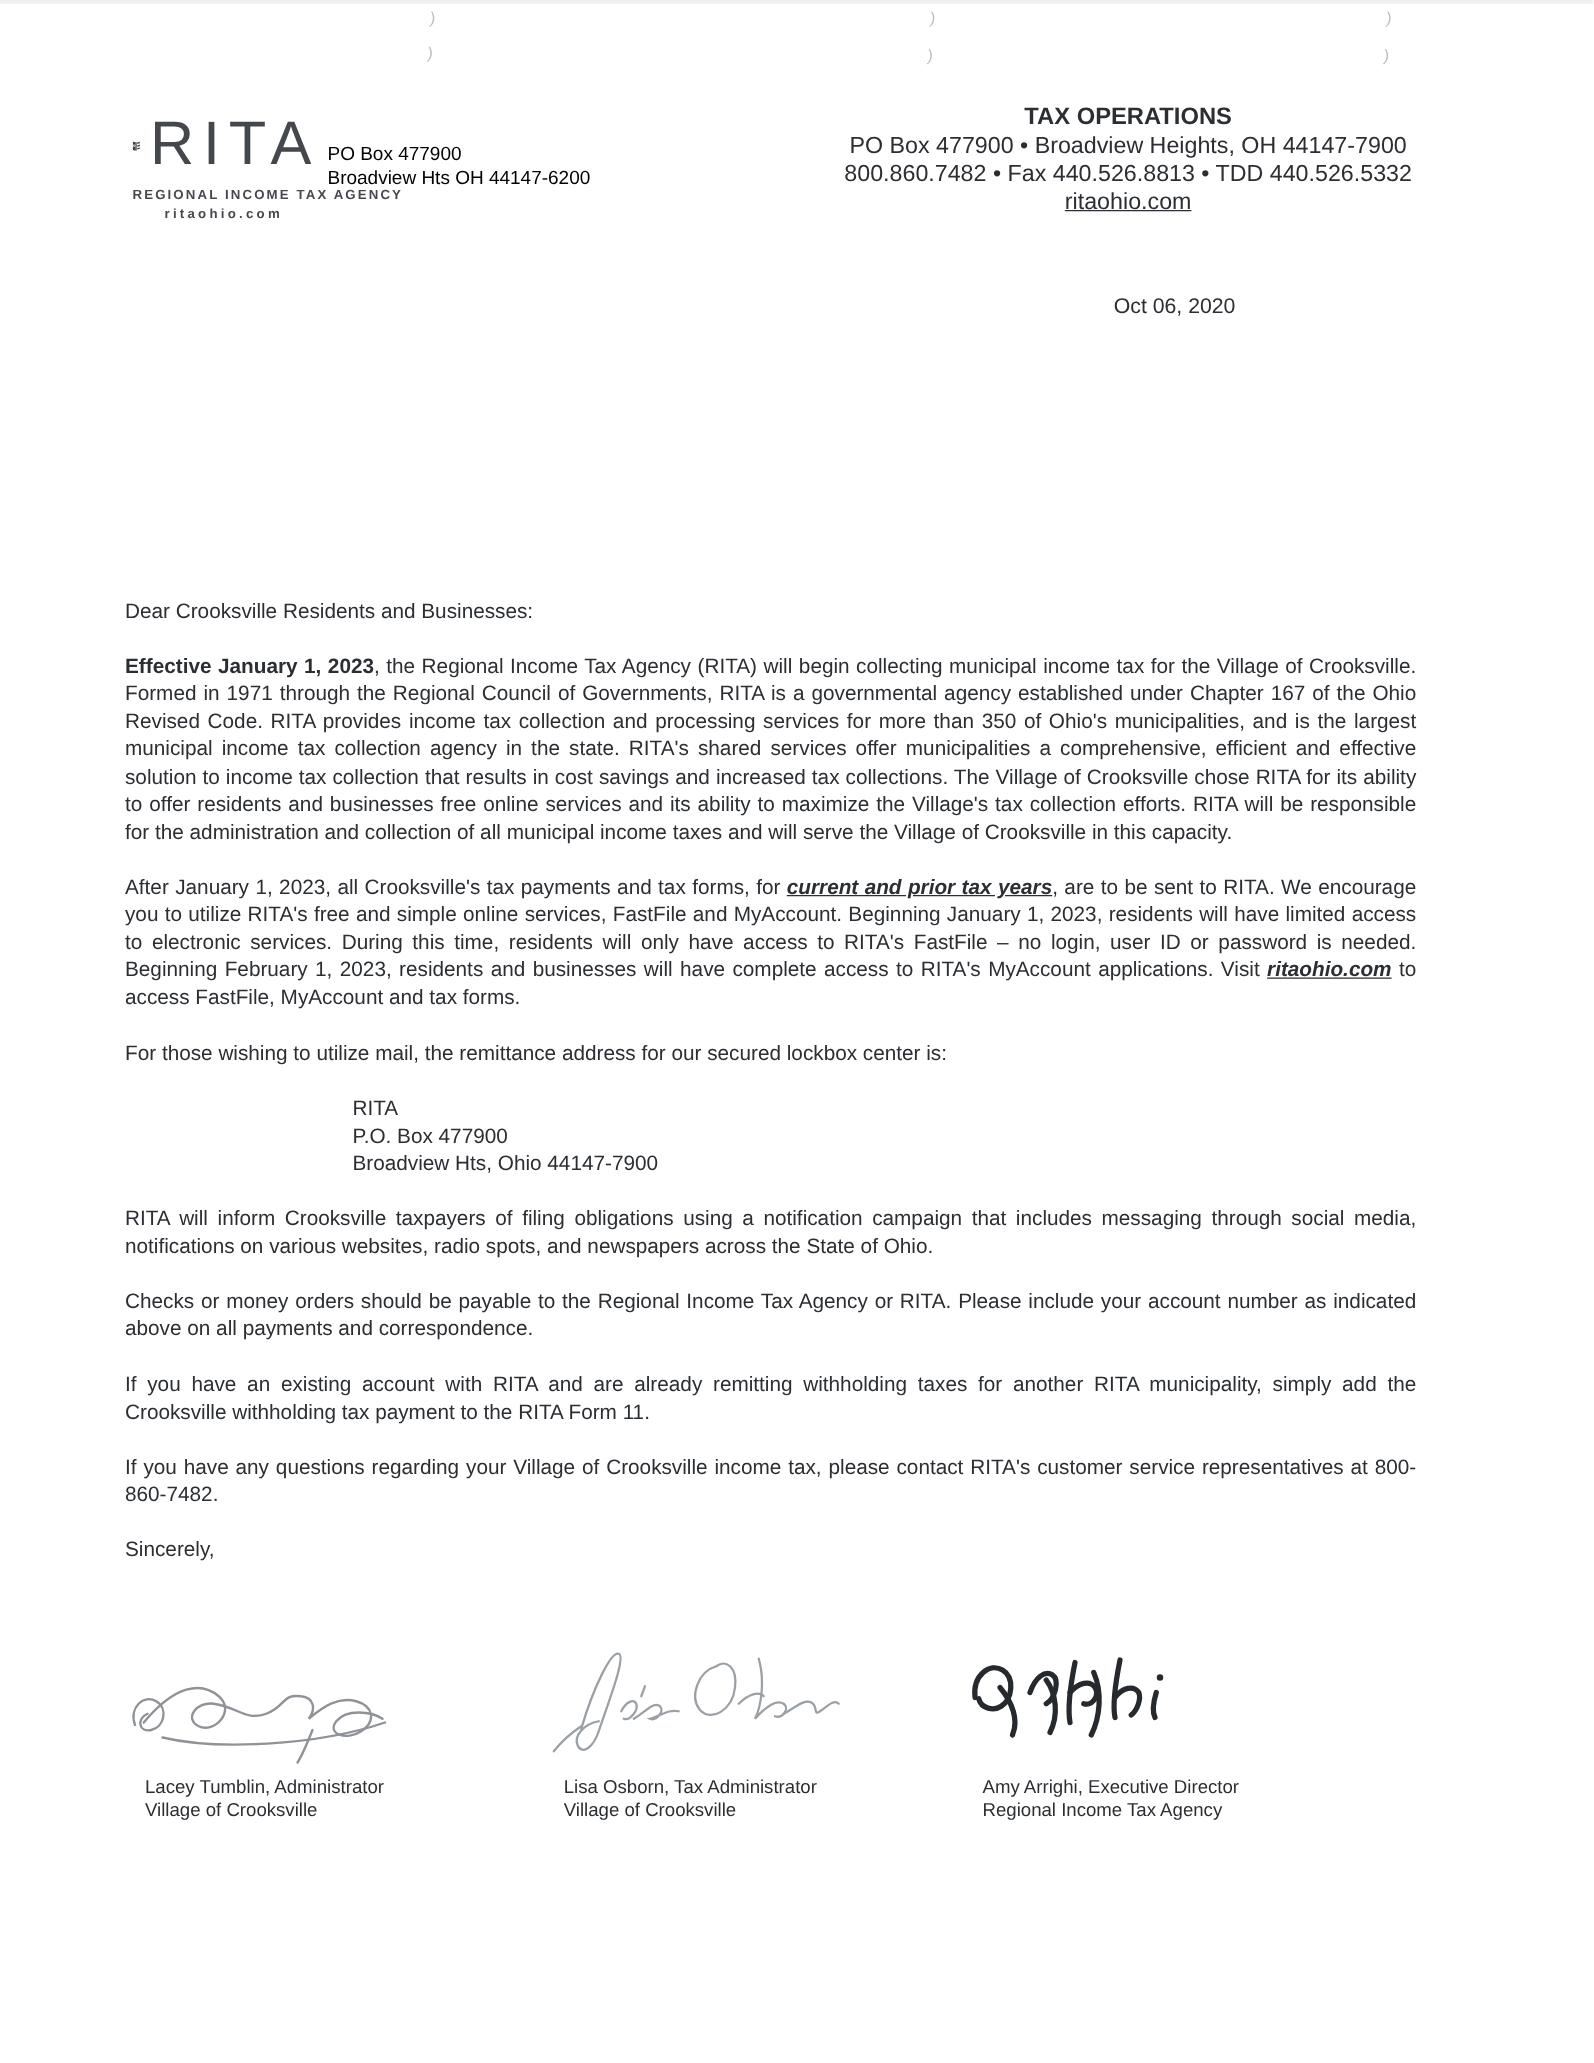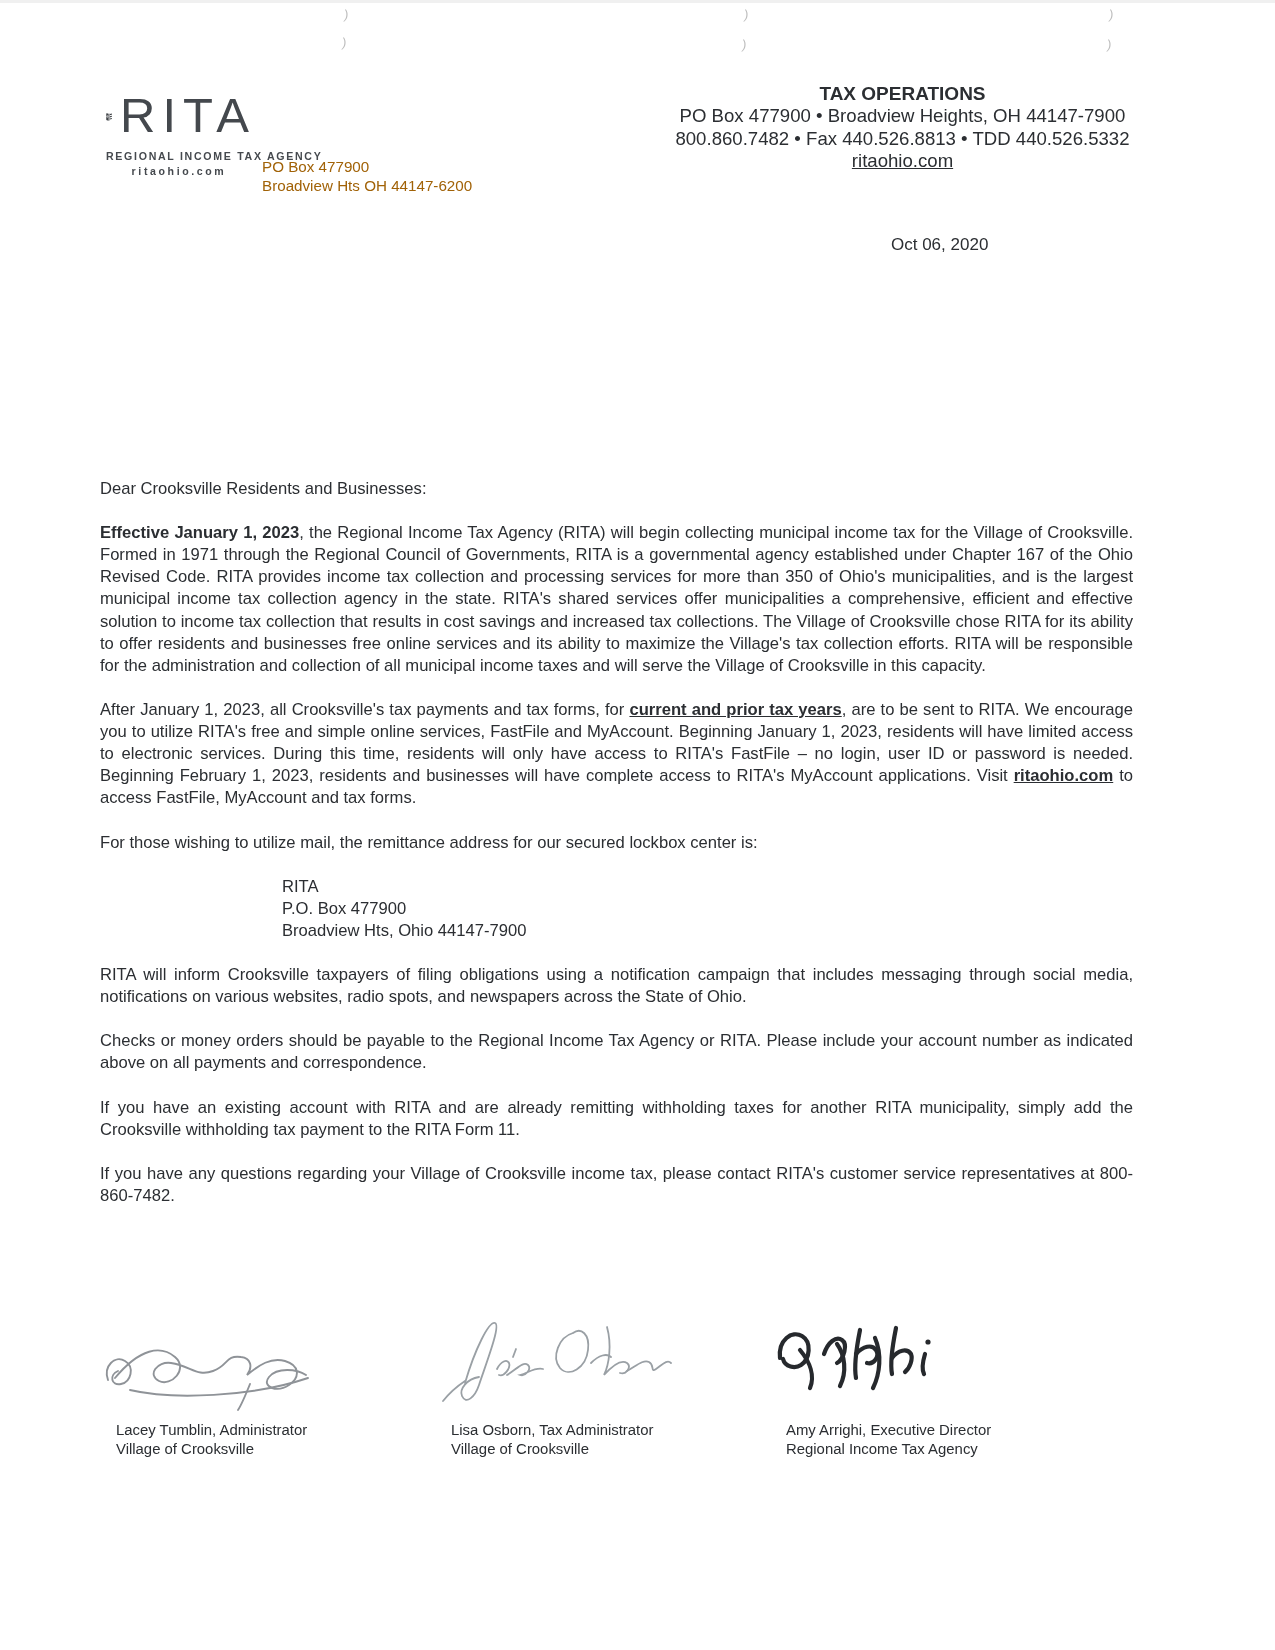--- a/index.html
+++ b/index.html
@@ -19,35 +19,35 @@
     color:#44484d; margin-left:8px;
   }
   .logo-tagline {
     margin-top:2px; font-size:10.6px; letter-spacing:1.7px; color:#45494e;
     white-space:nowrap; font-weight:bold;
   }
   .logo-site {
     margin-top:3px; font-size:10.6px; letter-spacing:2.6px; color:#45494e;
     text-align:center; width:146px; font-weight:bold;
   }
-  .lh-address { position:absolute; left:262px; top:114px; font-size:15.2px; line-height:19px; color:#a16207;margin-top:43px; }
+  .lh-address { position:absolute; left:262px; top:114px; font-size:15.2px; line-height:19px; color:#000000; }
 
   
   .ops-header { position:absolute; left:595px; top:83px; width:615px; text-align:center;
     font-size:18.6px; line-height:22.4px; color:#2b2e32; }
   .ops-title { font-weight:bold; font-size:19px; }
   .ops-site { text-decoration:underline; }
 
   .date-line { position:absolute; left:891px; top:235px; font-size:17px; color:#2b2e32; }
 
   
   .letter-body { position:absolute; left:100px; top:478px; width:1033px;
     font-size:16.6px; line-height:22.1px; color:#2b2e32; }
   .letter-body p { margin:0 0 22.1px 0; text-align:justify; }
-  .bold-ul { font-weight:bold; text-decoration:underline; }
+  .bold-ul { font-weight:bold; text-decoration:underline;font-style:italic; }
   .lockbox { margin:0 0 22.1px 182px; }
 
   
   .sig-col { position:absolute; width:330px; }
   .sig-svg { display:block; }
   .sig-caption { font-size:14.9px; line-height:19px; color:#2b2e32; }
   .c1 { left:100px; } .c2 { left:435px; } .c3 { left:770px; }
   .sig-names { top:1421px;margin-left:16px; }
 </style>
 </head>
@@ -106,20 +106,21 @@
     <div class="lockbox">
       <div>RITA</div>
       <div>P.O. Box 477900</div>
       <div>Broadview Hts, Ohio 44147-7900</div>
     </div>
 
     <p><span>RITA will inform Crooksville taxpayers of filing obligations using a notification campaign that includes messaging through social media, notifications on various websites, radio spots, and newspapers across the State of Ohio.</span></p>
     <p><span>Checks or money orders should be payable to the Regional Income Tax Agency or RITA.  Please include your account number as indicated above on all payments and correspondence.</span></p>
     <p><span>If you have an existing account with RITA and are already remitting withholding taxes for another RITA municipality, simply add the Crooksville withholding tax payment to the RITA Form 11.</span></p>
     <p><span>If you have any questions regarding your Village of Crooksville income tax, please contact RITA's customer service representatives at 800-860-7482.</span></p>
+    <p><span>Sincerely,</span></p>
   </div>
 
   <div class="sig-col c1" style="top:1328px;">
     <svg class="sig-svg" width="230" height="88" viewBox="0 0 230 88">
       <g fill="none" stroke="#8f9398" stroke-width="1.9" stroke-linecap="round">
         <path d="M8,52 C3,38 15,27 25,33 C35,39 31,54 21,56 C11,58 9,47 18,43"></path>
         <path d="M15,50 C40,20 61,17 75,29 C89,41 71,59 59,53 C47,47 57,33 71,35 C91,38 97,49 113,43 C129,37 125,27 141,29 C151,30 153,39 147,47 C159,37 171,29 185,33 C199,37 201,49 189,57 C177,65 161,59 169,49 C177,39 197,41 206,47"></path>
         <path d="M30,62 C72,72 152,69 208,50"></path>
         <path d="M150,56 C146,66 142,76 138,82"></path>
       </g>

